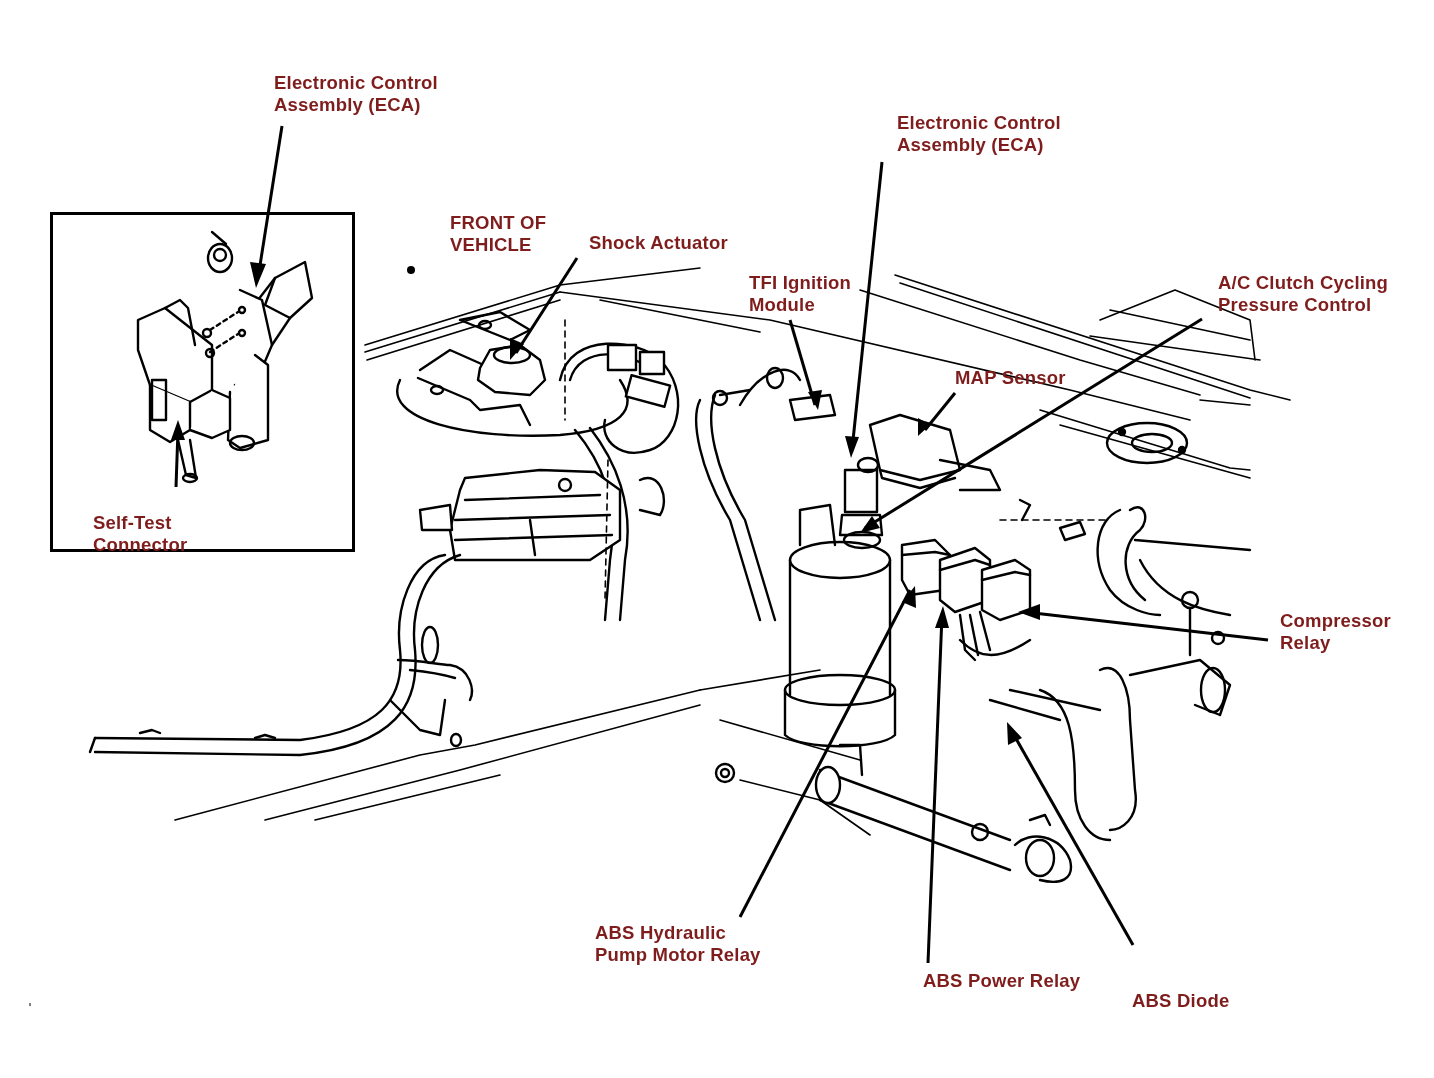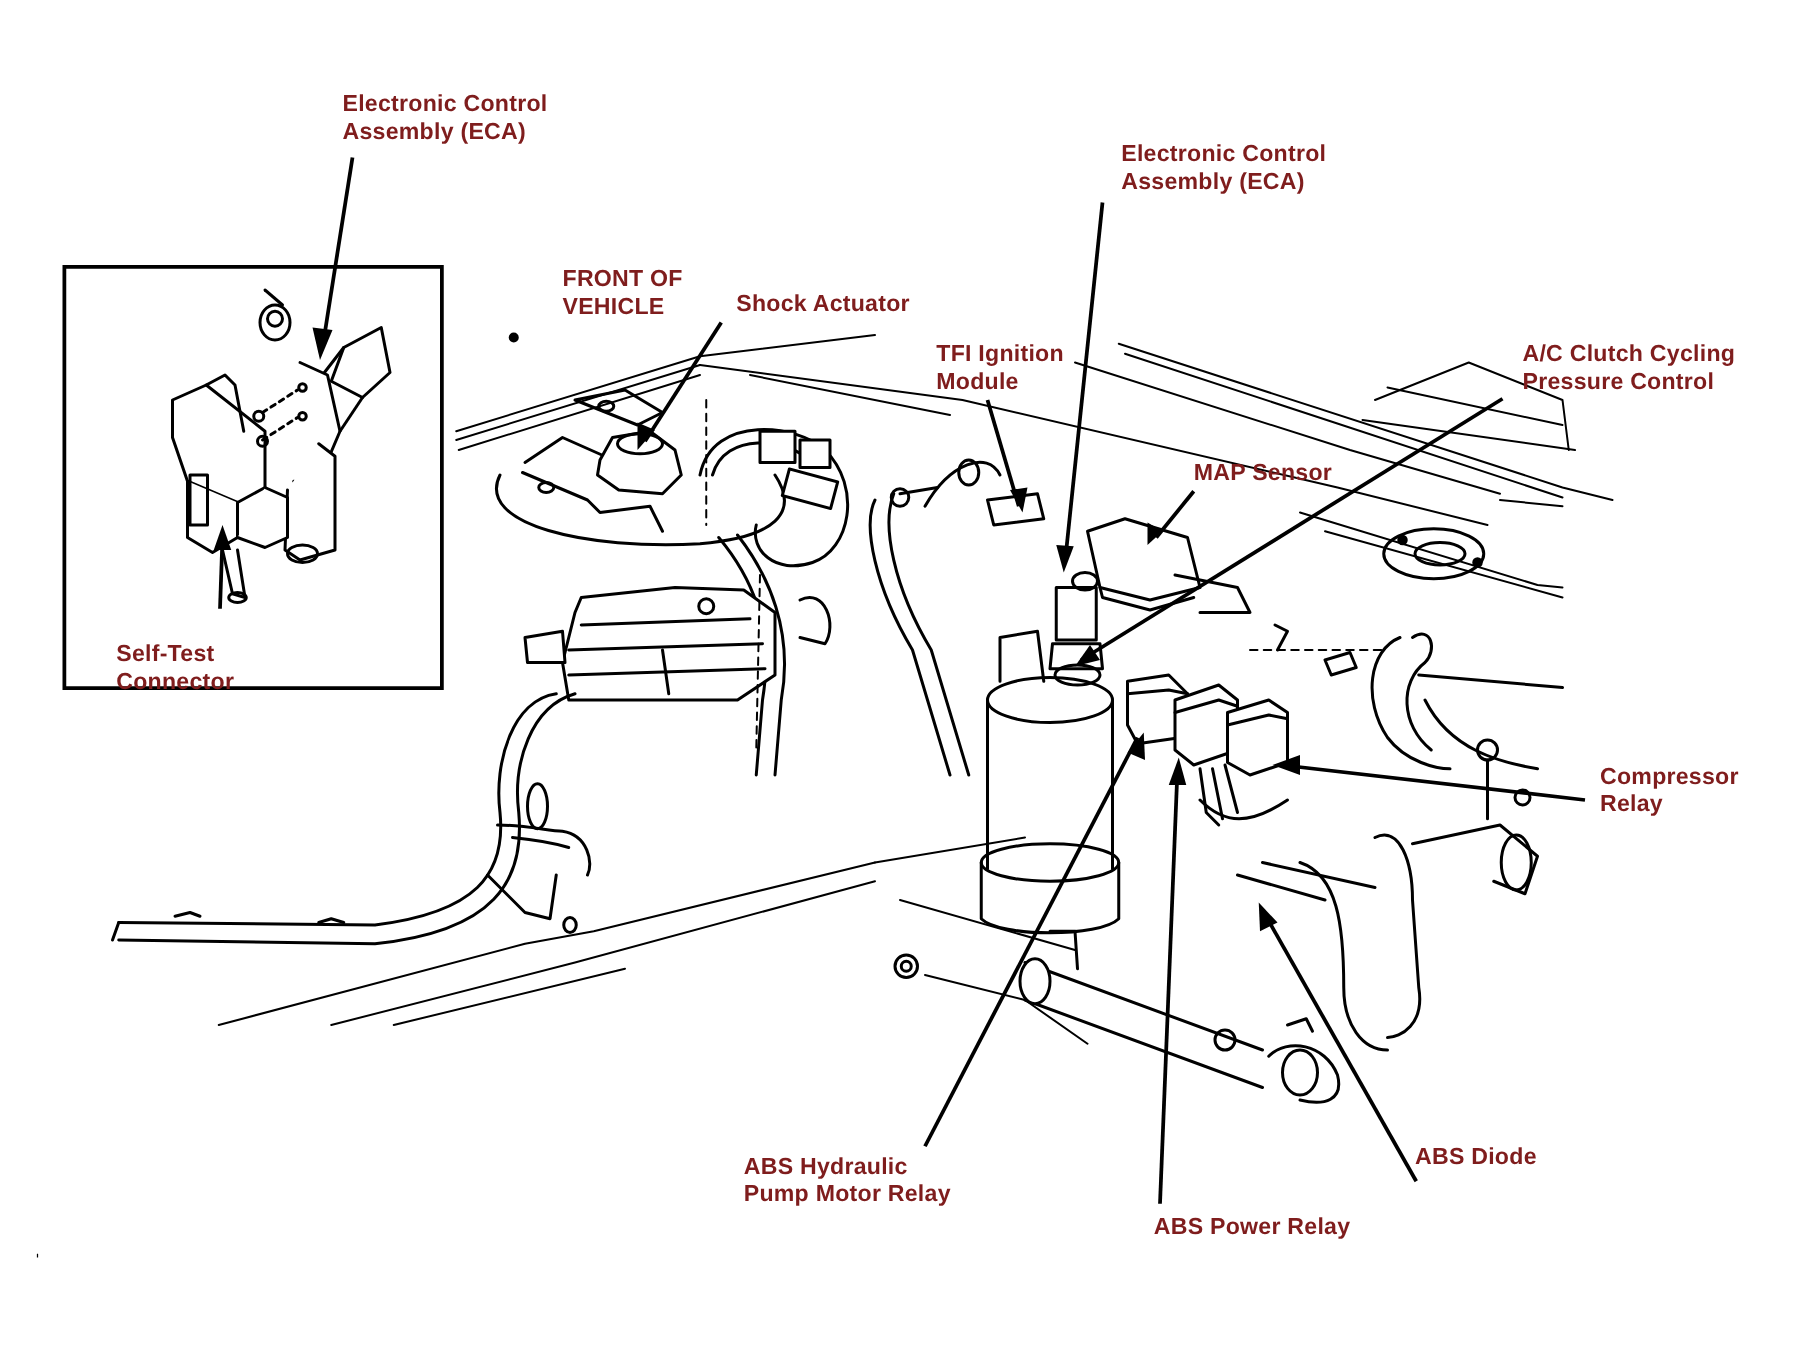--- a/index.html
+++ b/index.html
@@ -304,15 +304,15 @@
 
 <div class="label" style="left:595px; top:922px;">
   <span>ABS Hydraulic</span>
   <span>Pump Motor Relay</span>
 </div>
 
 <div class="label" style="left:923px; top:970px;">
   <span>ABS Power Relay</span>
 </div>
 
-<div class="label" style="left:1132px; top:914px;">
+<div class="label" style="left:1132px; top:990px;">
   <span>ABS Diode</span>
 </div>
 
 </body></html>

